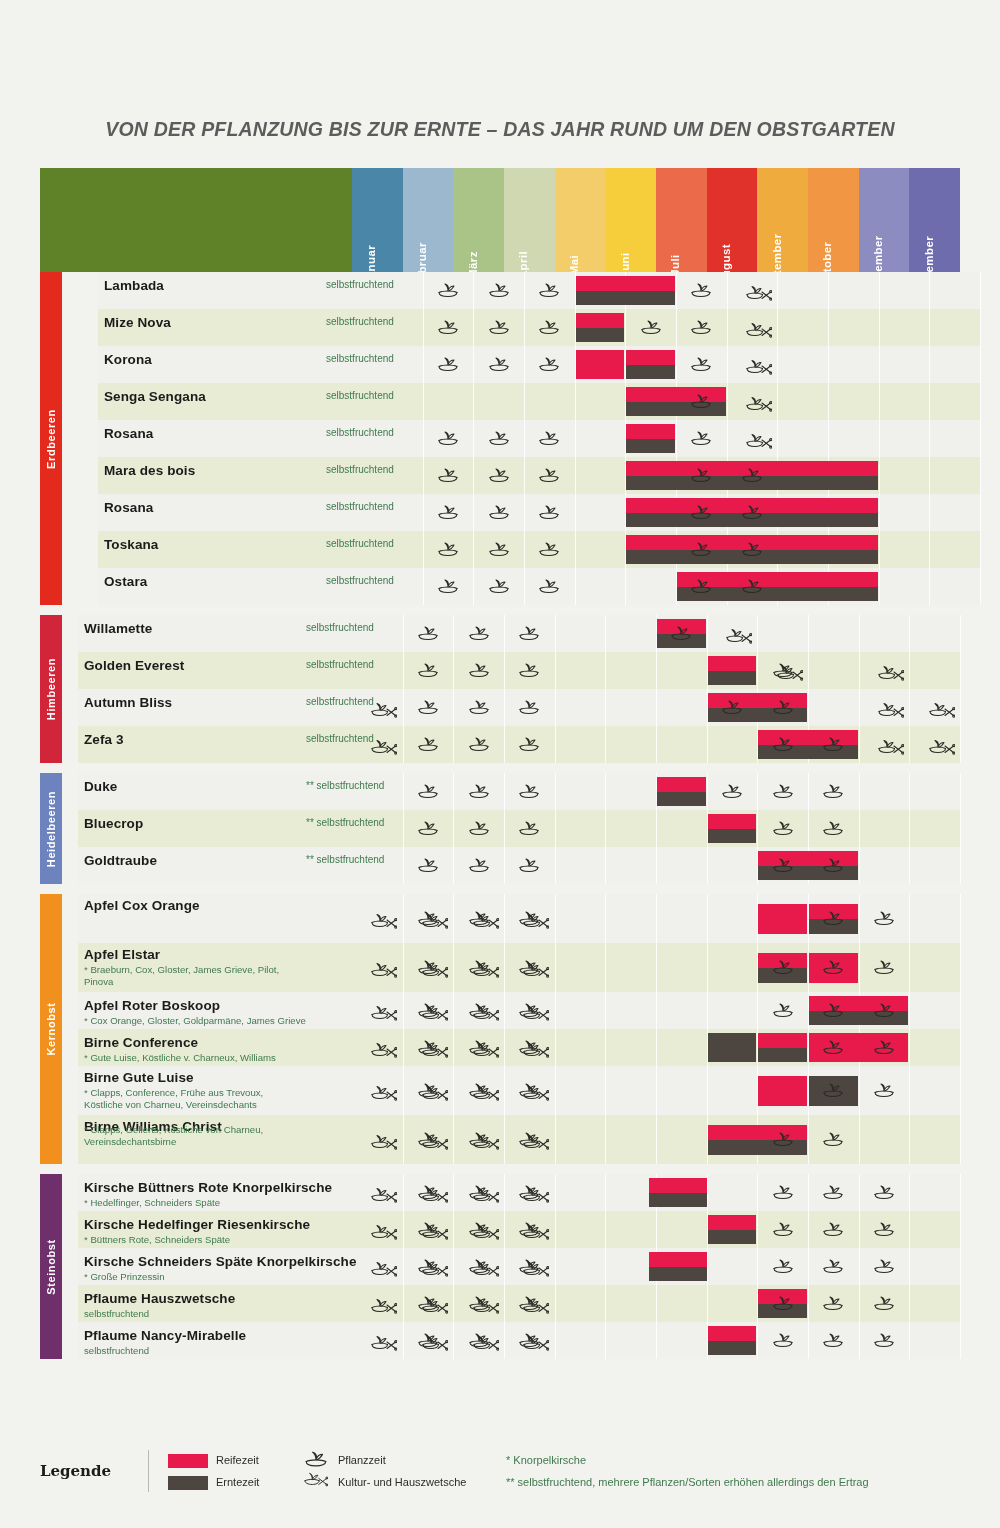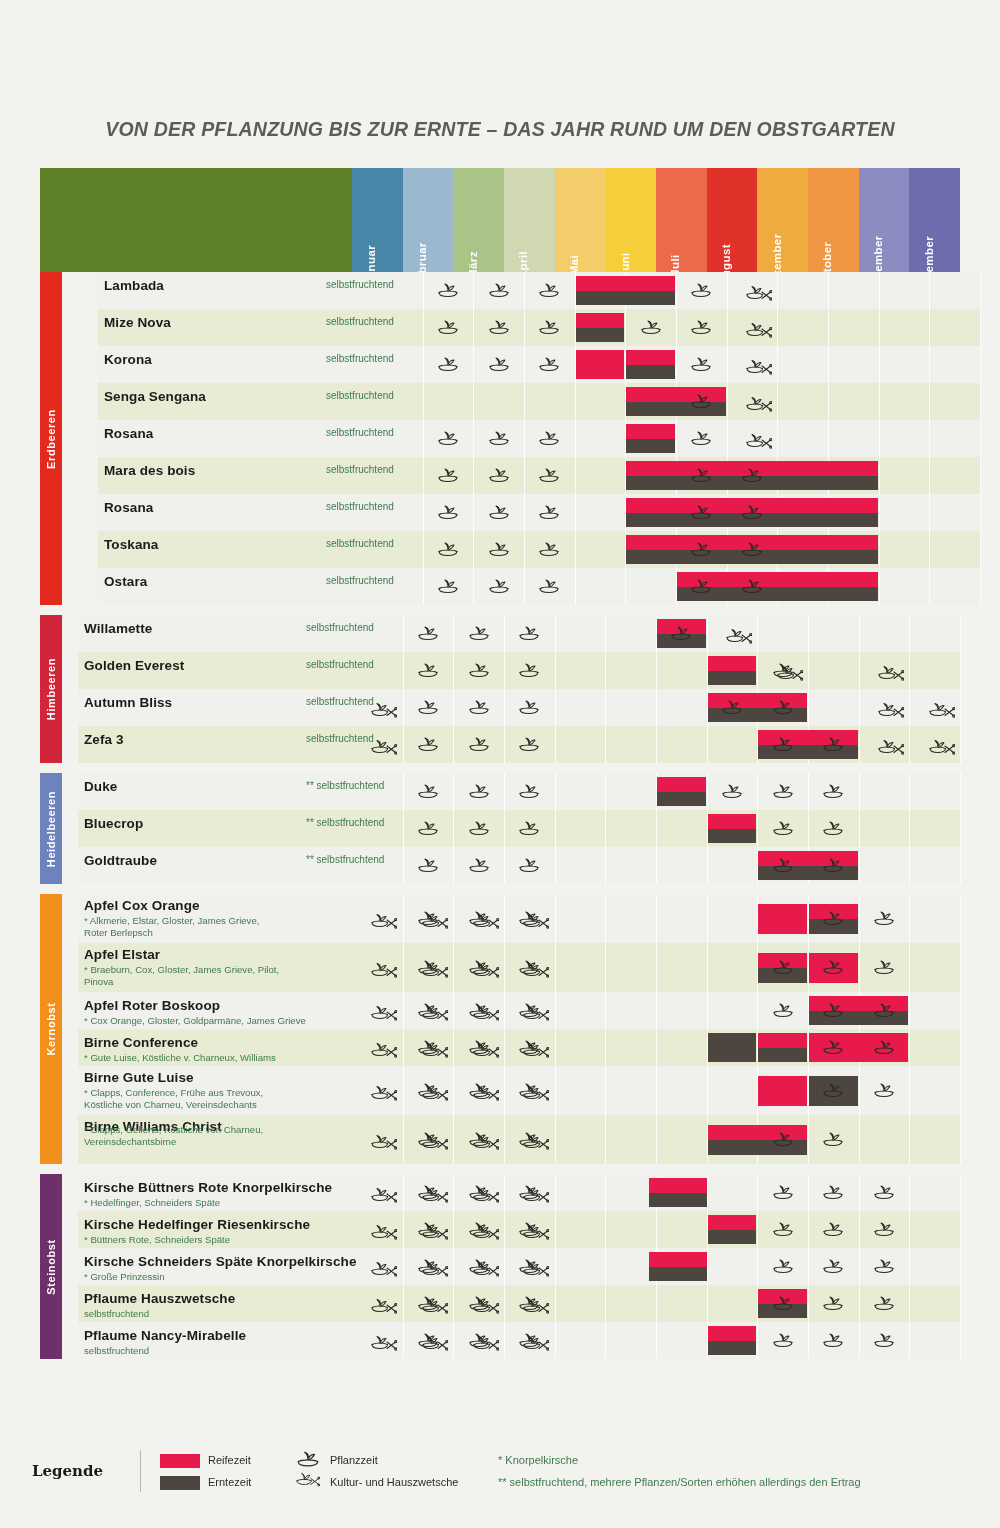--- a/index.html
+++ b/index.html
@@ -76,21 +76,21 @@
   .bar .ernte{position:absolute;left:0;right:0;bottom:0;height:50%;background:#4d4540;}
   .bar.only-reif .reif{height:100%;}
   .bar.only-ernte .ernte{height:100%;}
 
   
   .ic{position:absolute;width:22px;height:16px;}
   .ic svg{display:block;width:100%;height:100%;}
   .ic.cut{width:26px;height:18px;}
 
   
-  .legend{position:absolute;left:32px;top:1444px;width:920px;height:60px;}
+  .legend{position:absolute;left:40px;top:1444px;width:920px;height:60px;}
   .legend .lgtitle{position:absolute;left:0;top:18px;font-size:15px;font-weight:bold;color:#1b1b1b;
      font-family:"DejaVu Serif", serif;}
   .legend .sep{position:absolute;left:108px;top:6px;width:1px;height:42px;background:#b9b9b3;}
   .sw{position:absolute;width:40px;height:14px;}
   .sw.reif{background:#e8194b;}
   .sw.ernte{background:#4d4540;}
   .lgtxt{position:absolute;font-size:11px;color:#2b2b2b;white-space:nowrap;}
   .lgtxt.green{color:#3f7a4e;}
   .lgic{position:absolute;width:24px;height:18px;}
 </style>
@@ -1460,21 +1460,20 @@
             </div>
           </div>
         </div>
         <div class="sect" style="margin-top: 10px;">
           <div class="sidebar" style="background: rgb(242, 144, 30);">
             <div class="sidelabel">Kernobst</div>
           </div>
           <div class="row odd" style="height: 49px;">
             <div class="rowtext">
               <div class="vname" style="top: 4px;">Apfel Cox Orange</div>
-              <div class="vsub" style="top: 21px;">*  Alkmerie, Elstar, Gloster, James Grieve,<br>Roter Berlepsch</div>
             </div>
             <div class="cells" style="left: 274px;">
               <div class="vline" style="left: 50.6667px;"></div>
               <div class="vline" style="left: 101.333px;"></div>
               <div class="vline" style="left: 152px;"></div>
               <div class="vline" style="left: 202.667px;"></div>
               <div class="vline" style="left: 253.333px;"></div>
               <div class="vline" style="left: 304px;"></div>
               <div class="vline" style="left: 354.667px;"></div>
               <div class="vline" style="left: 405.333px;"></div>

